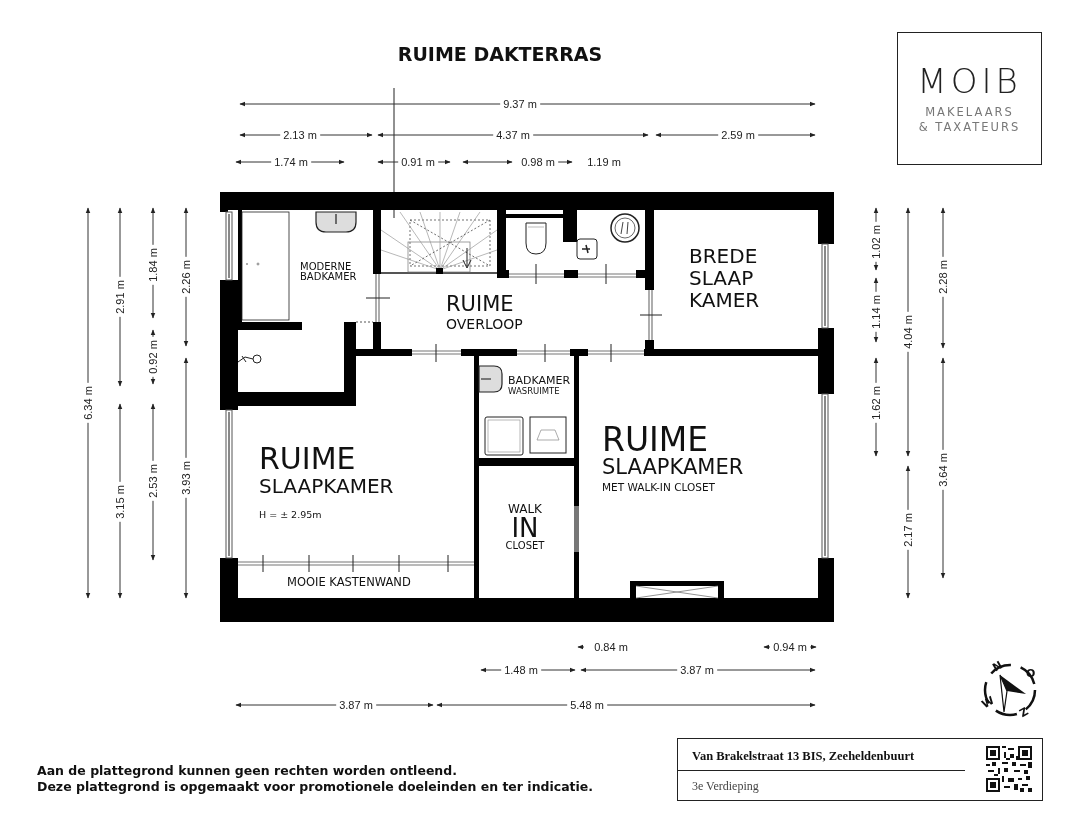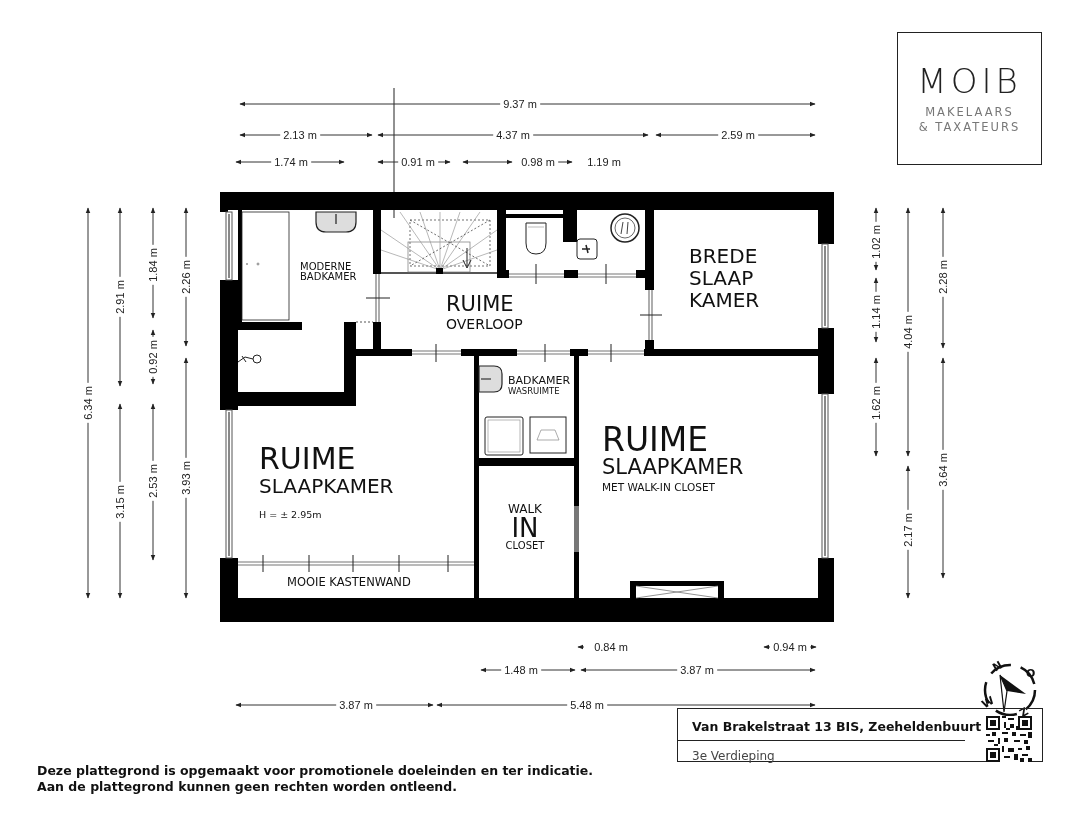--- a/index.html
+++ b/index.html
@@ -9,30 +9,31 @@
   .title-top { position:absolute; left:380px; top:42px; width:240px; text-align:center; font-weight:bold; color:#111; line-height:1; }
   .title-top .l1 { font-size:17px; letter-spacing:0.2px; }
   .title-top .l2 { font-size:19px; margin-top:3px; }
   .logo { position:absolute; left:897px; top:32px; width:145px; height:133px; border:1.5px solid #222; box-sizing:border-box; text-align:center; }
   .logo .name { font-family:"DejaVu Sans", sans-serif; font-weight:200; font-size:34px; letter-spacing:4px; margin-top:28px; color:#222; }
   .logo .sub { font-size:11.5px; letter-spacing:2px; color:#777; line-height:1.3; margin-top:4px; }
   .dim { position:absolute; font-family:"Liberation Sans", sans-serif; font-size:11px; color:#222; background:#fff; padding:0 3px; white-space:nowrap; transform:translate(-50%,-50%); }
   .dimv { position:absolute; font-family:"Liberation Sans", sans-serif; font-size:11px; color:#222; background:#fff; padding:0 3px; white-space:nowrap; transform:translate(-50%,-50%) rotate(-90deg); }
   .room { position:absolute; font-family:"DejaVu Sans", sans-serif; font-weight:normal; color:#111; line-height:1; }
   .disclaimer { position:absolute; left:37px; top:763px; font-weight:bold; font-size:12.5px; line-height:16px; color:#111; }
-  .addr-box { position:absolute; left:677px; top:708px; width:366px; height:54px; border:1.5px solid #222; box-sizing:border-box; }
+  .addr-box { position:absolute; left:677px; top:738px; width:366px; height:63px; border:1.5px solid #222; box-sizing:border-box;font-family:Liberation Serif, serif; }
   .addr-box .addr { position:absolute; left:14px; top:10px; font-weight:bold; font-size:12.5px; }
   .addr-box .rule { position:absolute; left:0; top:31px; width:287px; border-top:1.5px solid #222; }
   .addr-box .floor { position:absolute; left:14px; top:40px; font-size:12px; color:#444; }
   .qr { position:absolute; left:308px; top:7px; width:46px; height:46px; }
 </style>
 </head>
 <body>
 
 <div class="title-top">
+  <div class="l2">RUIME DAKTERRAS</div>
 </div>
 
 <div class="logo">
   <div class="name">MOIB</div>
   <div class="sub">MAKELAARS</div>
   <div class="sub" style="margin-top:0">&amp; TAXATEURS</div>
 </div>
 
 <svg id="plan-svg" width="1080" height="834">
   <defs>
@@ -309,22 +310,22 @@
   <div style="font-size:10px;">CLOSET</div>
 </div>
 
 <div class="room" style="left:602px;top:423px;">
   <div style="font-size:33px;">RUIME</div>
   <div style="font-size:21px;margin-top:1px;">SLAAPKAMER</div>
   <div style="font-size:10.5px;margin-top:4px;">MET WALK-IN CLOSET</div>
 </div>
 
 <div class="disclaimer">
+  <div>Aan de plattegrond kunnen geen rechten worden ontleend.</div>
   <div>Deze plattegrond is opgemaakt voor promotionele doeleinden en ter indicatie.</div>
-  <div>Aan de plattegrond kunnen geen rechten worden ontleend.</div>
 </div>
 
 <div class="addr-box">
   <div class="addr">Van Brakelstraat 13 BIS, Zeeheldenbuurt</div>
   <div class="rule"></div>
   <div class="floor">3e Verdieping</div>
   <svg class="qr" viewBox="0 0 23 23">
     <rect width="23" height="23" fill="#fff"></rect>
     <g fill="#111">
       <rect x="0" y="0" width="7" height="7"></rect>

